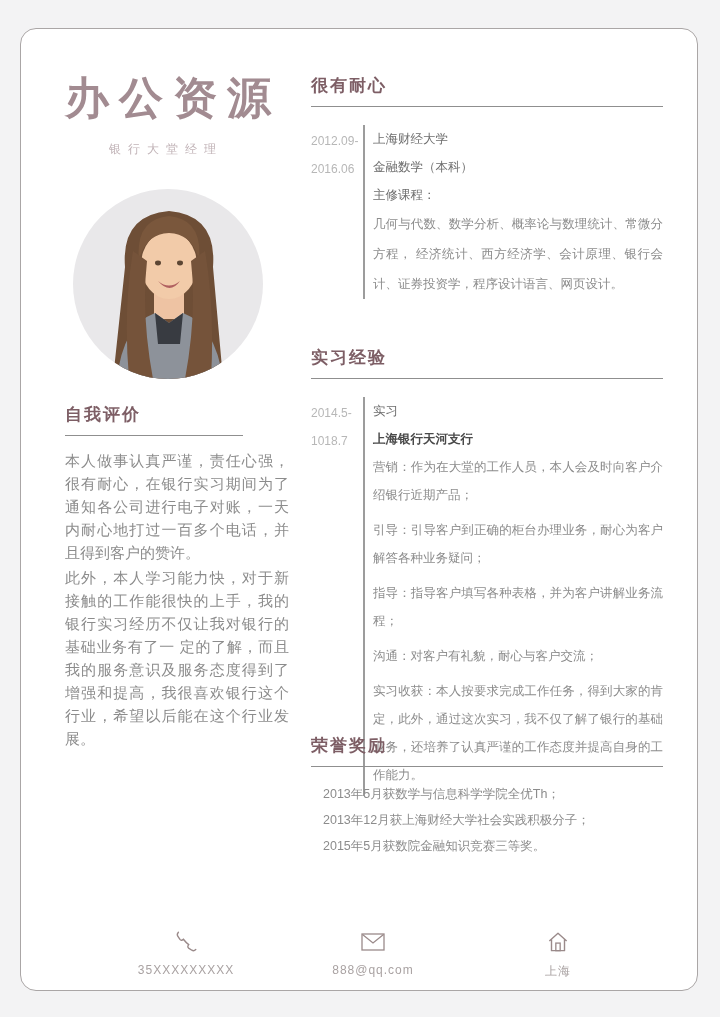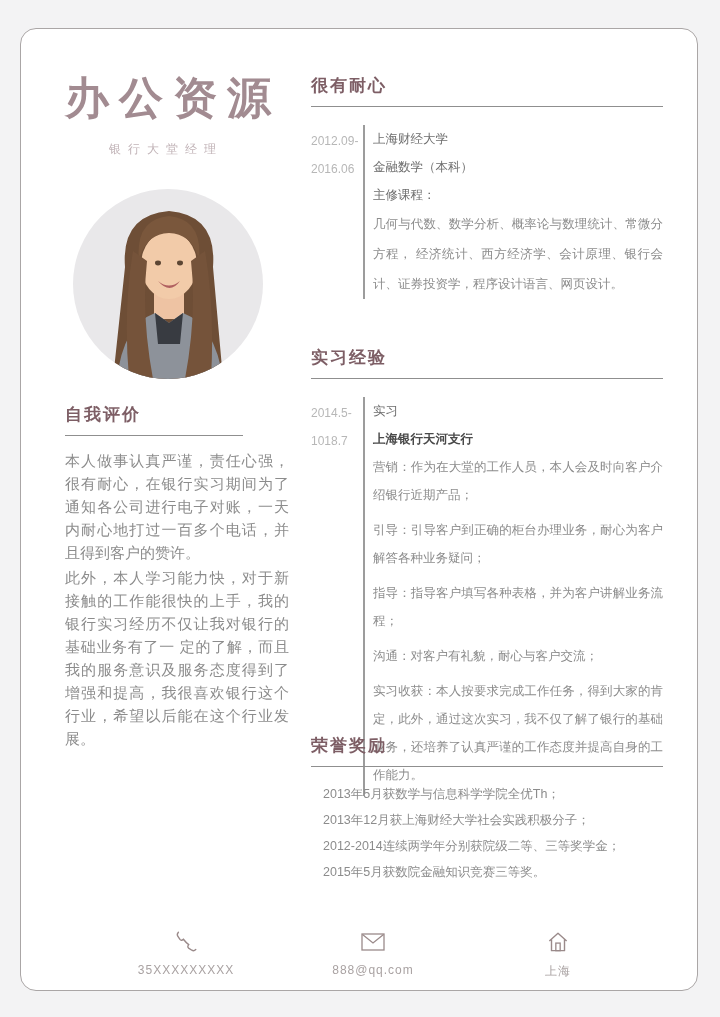--- a/index.html
+++ b/index.html
@@ -164,21 +164,20 @@
       </div>
     </div>
   </div>
 
   <div class="abs sec sec-honor">
     <div class="section-header">荣誉奖励</div>
     <hr class="rule">
     <div class="honor-list">
         <p>2013年5月获数学与信息科学学院全优Th；</p>
         <p>2013年12月获上海财经大学社会实践积极分子；</p>
-        <p>2012-2014连续两学年分别获院级二等、三等奖学金；</p>
         <p>2015年5月获数院金融知识竞赛三等奖。</p>
       </div>
   </div>
 
   <div class="abs contact contact-phone">
     <svg width="26" height="26" viewBox="0 0 24 24">
       <path d="M5 3 C4 4 3.6 5.2 4.4 6.6 L6.4 9.6 C7 10.4 8 10.5 8.8 10 L9.6 9.5 C10.6 10.8 13.2 13.4 14.5 14.4 L14 15.2 C13.5 16 13.6 17 14.4 17.6 L17.4 19.6 C18.8 20.4 20 20 21 19" fill="none" stroke="#9a8a8a" stroke-width="1.3" stroke-linecap="round"></path>
     </svg>
     <div class="contact-label">35XXXXXXXXX</div>
   </div>

